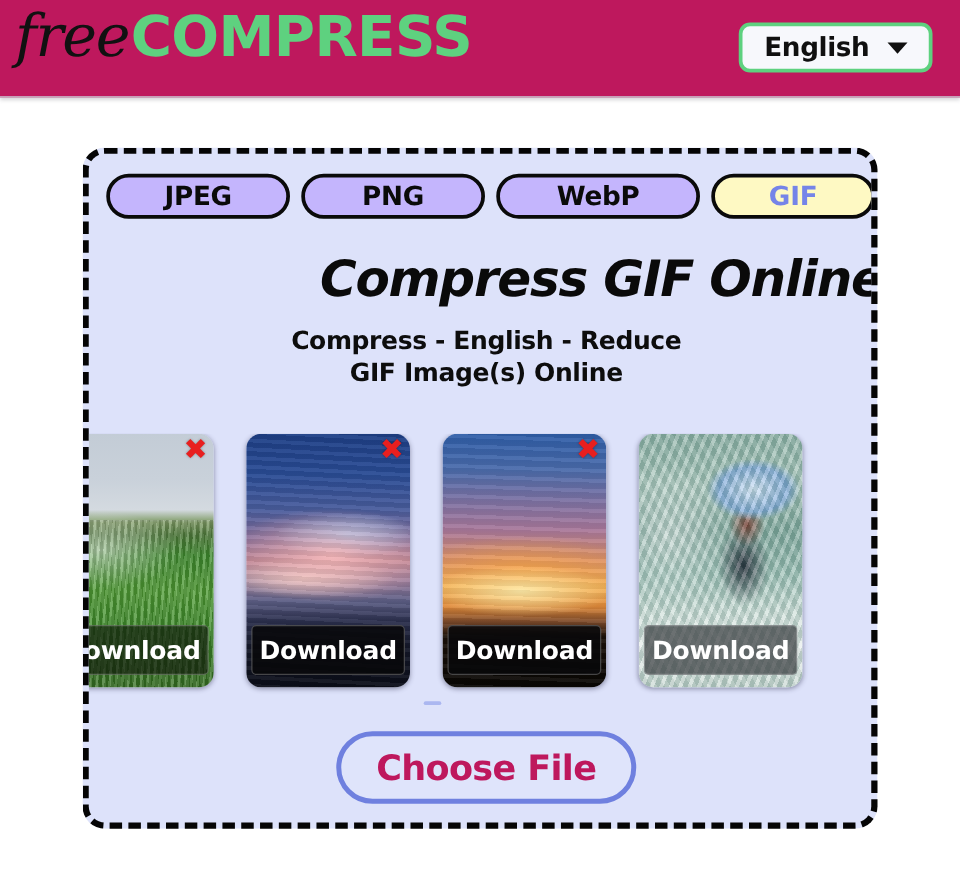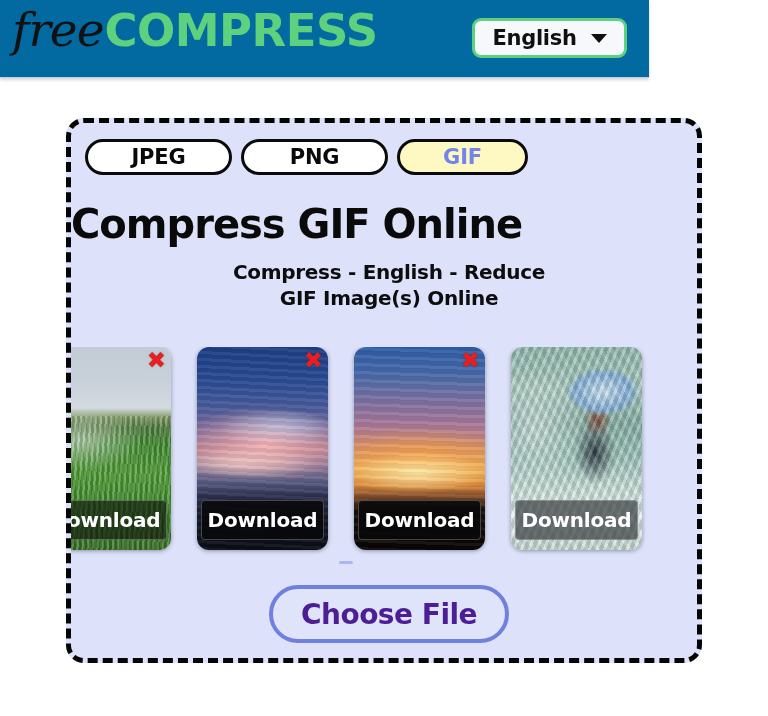--- a/index.html
+++ b/index.html
@@ -12,23 +12,23 @@
     background: #ffffff;
     font-family: "Liberation Sans", sans-serif;
     overflow: hidden;
     position: relative;
   }
 
   
   .site-header {
     position: absolute;
     left: 0; top: 0;
-    width: 649px;
+    width: 768px;
     height: 78px;
-    background: #0369a1;
+    background: #be185d;
     border-bottom: 1px solid #c9cbd6;
     box-shadow: 0 2px 3px rgba(120,120,130,0.30);
     box-sizing: border-box;
   }
   .logo {
     position: absolute;
     left: 12px; top: 6px;
     display: flex;
     align-items: baseline;
     user-select: none;
@@ -101,21 +101,21 @@
     position: absolute;
     left: 14px; top: 16px;
     display: flex;
     gap: 9px;
   }
   .tab {
     height: 36px;
     box-sizing: border-box;
     border: 3px solid #0a0a0a;
     border-radius: 20px;
-    background: #ffffff;
+    background: #c4b5fd;
     display: flex;
     align-items: center;
     justify-content: center;
     padding: 0 10px;
     cursor: pointer;
     font-family: "DejaVu Sans", sans-serif;
     font-weight: 700;
     font-size: 21px;
     color: #0a0a0a;
     letter-spacing: -0.2px;
@@ -127,26 +127,27 @@
   .tab.active {
     background: #fef9c3;
     color: #7584e8;
   }
 
   
   .panel-title {
     position: absolute;
     left: 0; top: 78px;
     width: 636px;
-    text-align: left;
+    text-align: right;
     font-family: "DejaVu Sans", sans-serif;
     font-weight: 700;
     font-size: 40px;
     color: #0a0a0a;
     letter-spacing: -1px;
+    font-style: italic;
   }
   .panel-sub {
     position: absolute;
     left: 0; top: 136px;
     width: 636px;
     text-align: center;
     font-family: "DejaVu Sans", sans-serif;
     font-weight: 700;
     font-size: 20px;
     line-height: 26px;
@@ -241,21 +242,21 @@
     background: #dfe4fb;
     border: 4px solid #6f80df;
     border-radius: 30px;
     display: flex;
     align-items: center;
     justify-content: center;
     cursor: pointer;
     font-family: "DejaVu Sans", sans-serif;
     font-weight: 700;
     font-size: 28px;
-    color: #4c1d95;
+    color: #be185d;
     letter-spacing: -0.5px;
   }
 
   
   .art-field {
     background:
       radial-gradient(ellipse 70% 22% at 30% 46%, rgba(255,255,255,0.55), rgba(255,255,255,0) 70%),
       linear-gradient(to bottom,
         #c3ccd6 0%, #c9d1da 18%, #d4dae0 30%,
         #7d9a63 35%, #4e7c3a 40%,
@@ -341,20 +342,23 @@
 
 <div class="drop-panel">
 
   <div class="tab-row">
     <div class="tab w-jpeg">
       <span>JPEG</span>
     </div>
     <div class="tab w-png">
       <span>PNG</span>
     </div>
+    <div class="tab w-webp">
+      <span>WebP</span>
+    </div>
     <div class="tab w-gif active">
       <span>GIF</span>
     </div>
   </div>
 
   <div class="panel-title">Compress GIF Online</div>
   <div class="panel-sub">
     <div>Compress - English - Reduce</div>
     <div>GIF Image(s) Online</div>
   </div>

